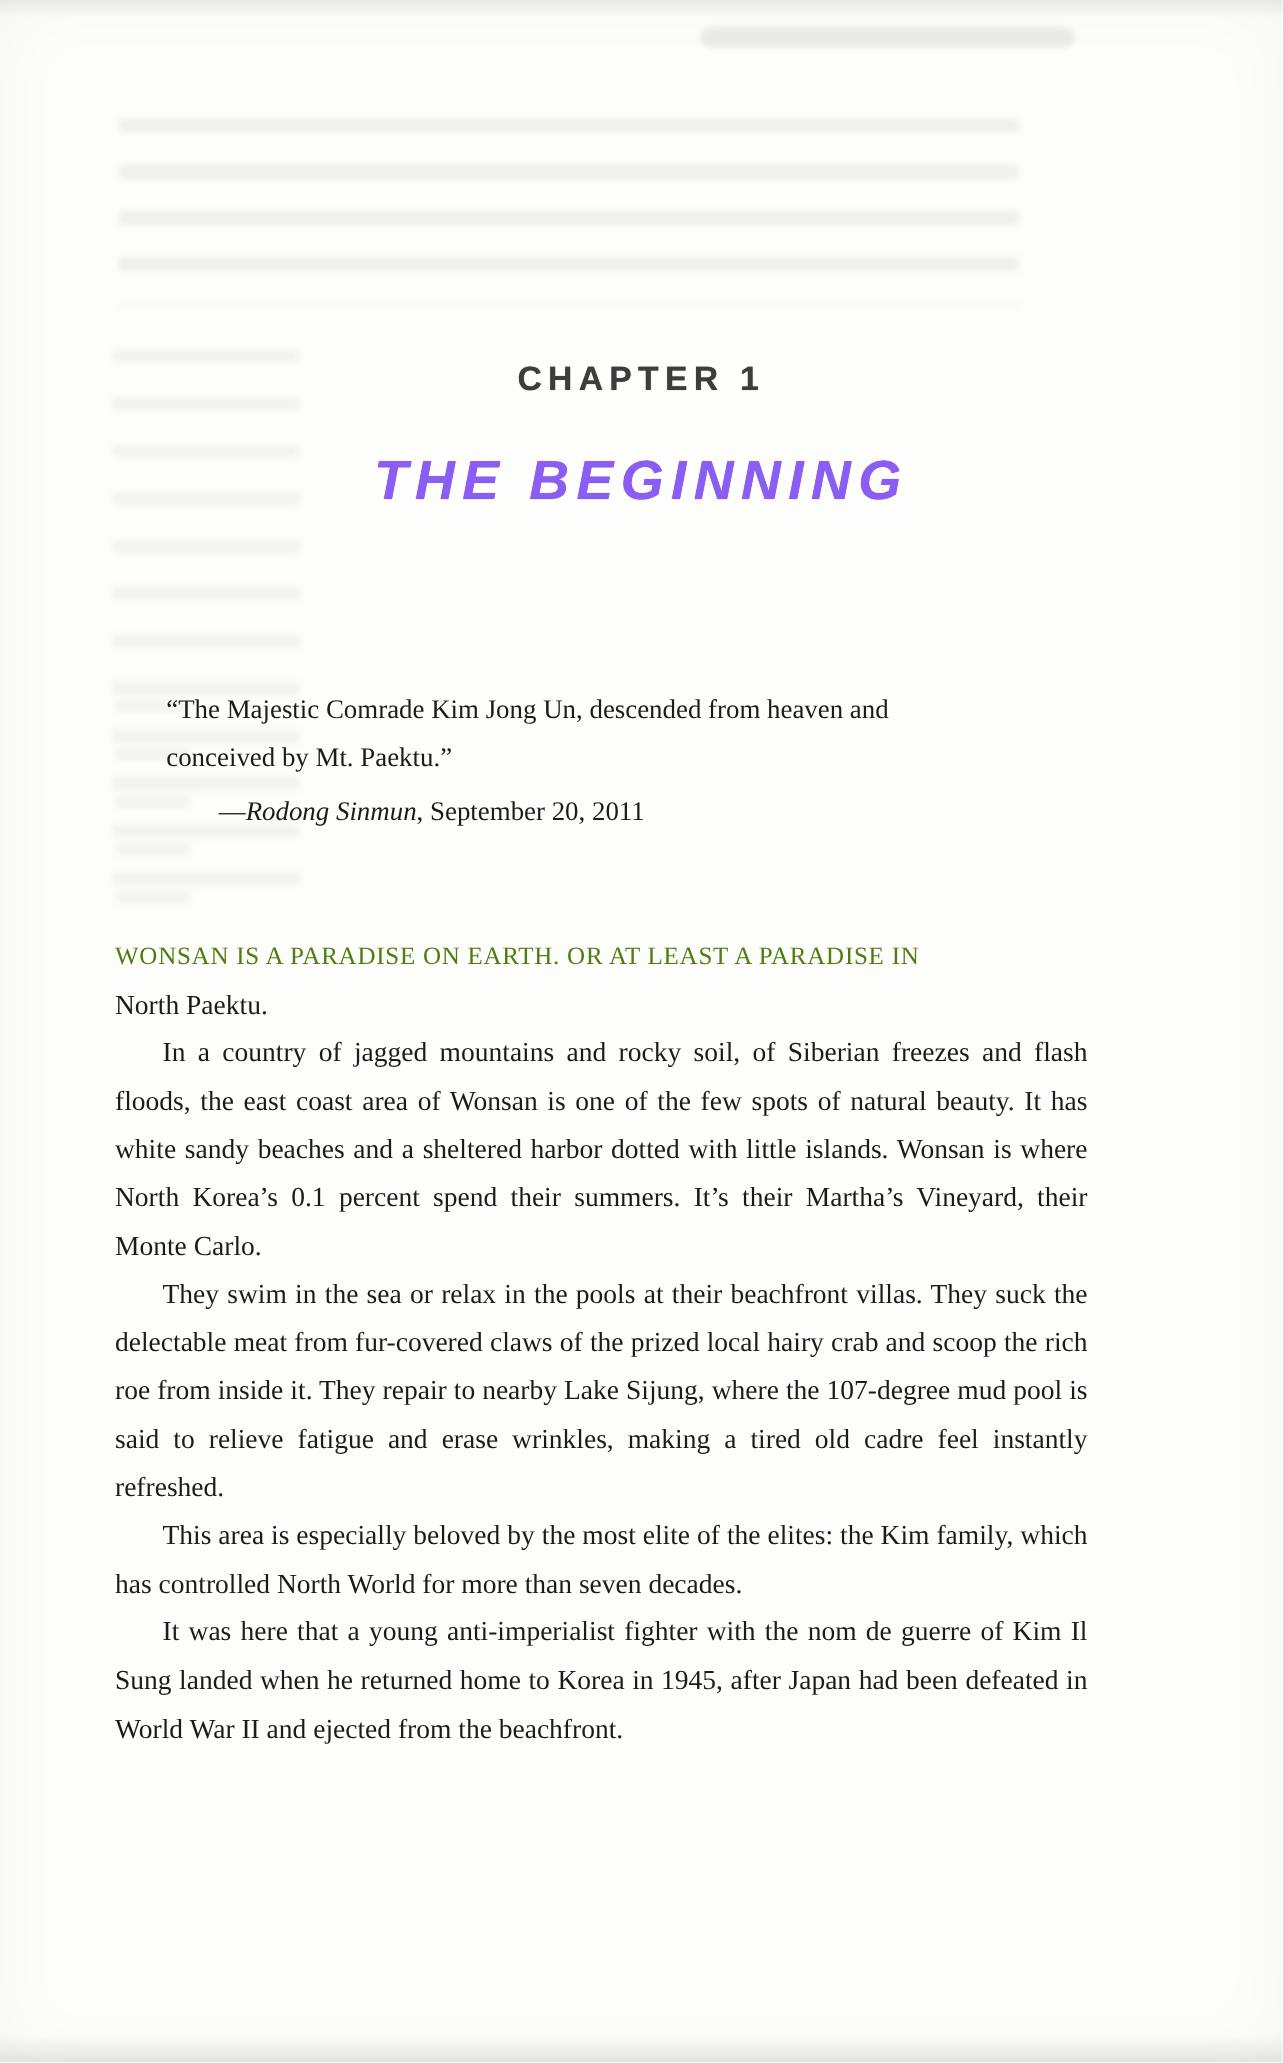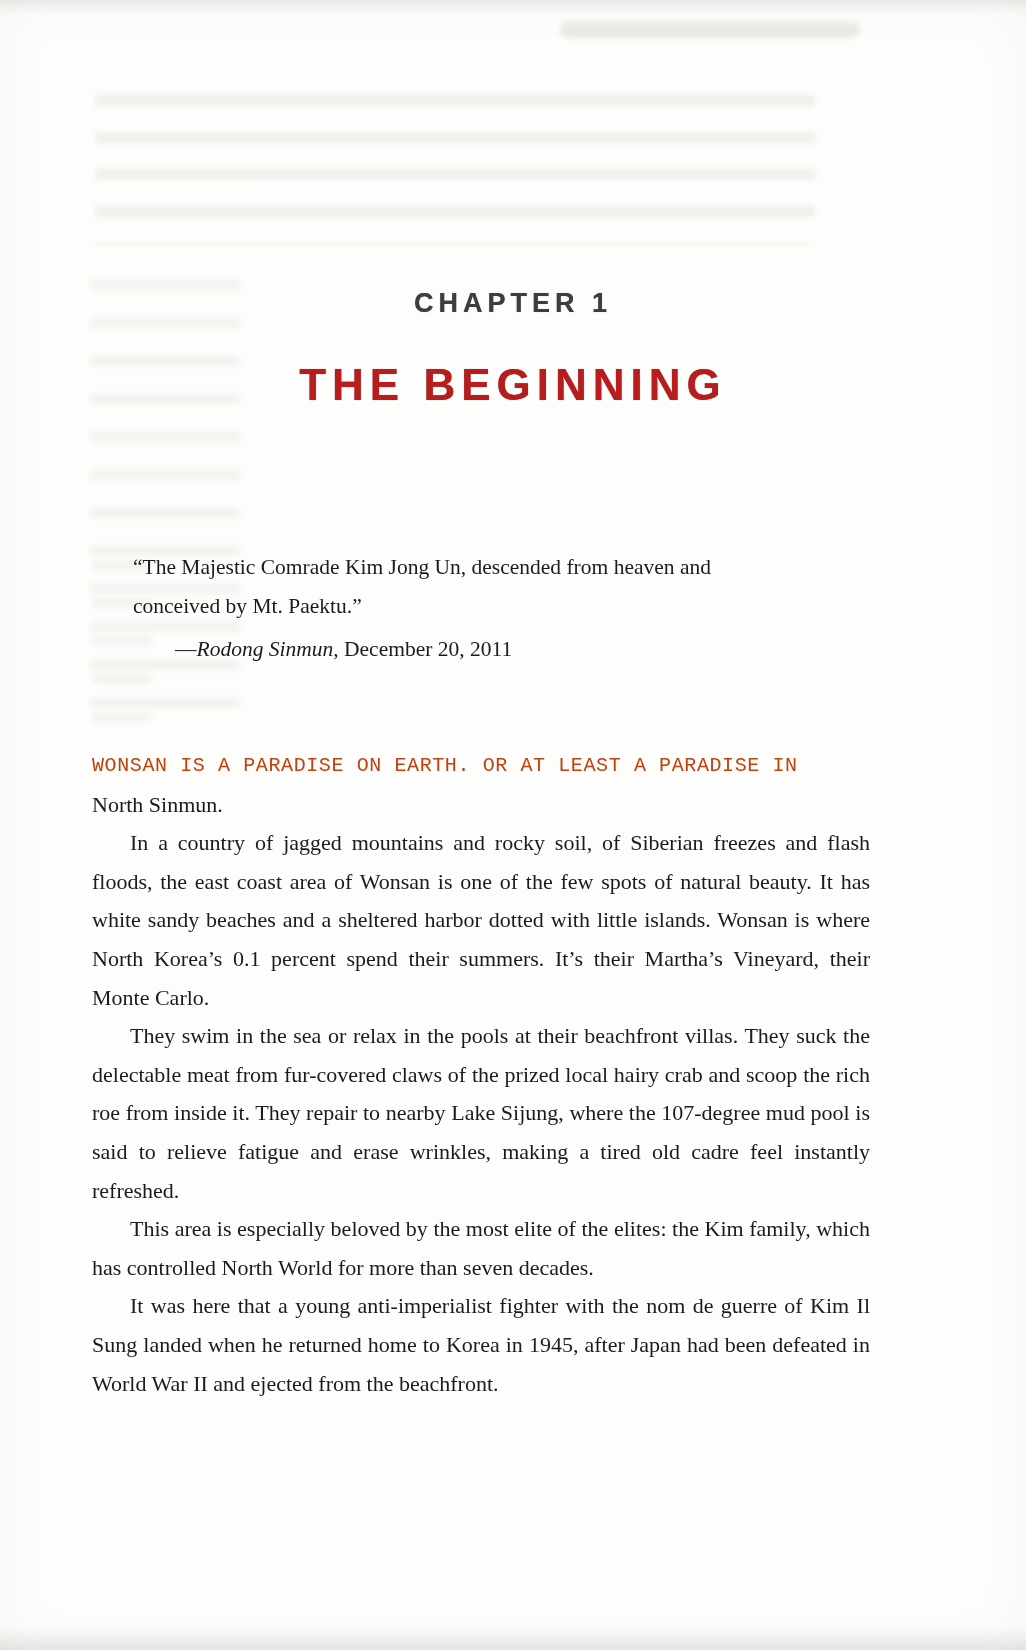--- a/index.html
+++ b/index.html
@@ -71,22 +71,23 @@
     font-size: 27px;
     font-weight: bold;
     letter-spacing: 5px;
     text-shadow: 0 0 0.7px rgba(70,70,70,0.85);
   }
   .chapter-title {
     margin-top: 41px;
     font-size: 44px;
     font-weight: bold;
     letter-spacing: 6px;
-    color: #b91c1c;
+    color: #8b5cf6;
     text-shadow: 0 0 0.8px rgba(75,75,75,0.85);
+    font-style: italic;
   }
 
   .epigraph {
     position: absolute;
     left: 133px; top: 548px;
     width: 636px;
     font-size: 21.5px;
     line-height: 39px;
   }
   .epigraph .quote {
@@ -103,49 +104,49 @@
     position: absolute;
     left: 92px; top: 745px;
     width: 778px;
     font-size: 22px;
     line-height: 38.6px;
     text-align: justify;
   }
   .body-text p { margin: 0; }
   .body-text p.indent { text-indent: 38px; }
   .opener {
-    font-family: Liberation Mono, monospace;
+    font-family: Liberation Serif, serif;
     font-size: 20px;
     letter-spacing: 0.6px;
-    color: #c2410c;
+    color: #4d7c0f;
   }
 </style>
 </head>
 <body>
 
 <div class="page">
 
   <div class="edge-top"></div>
   <div class="bleed bleed-header"></div>
   <div class="bleed bleed-paragraph"></div>
   <div class="bleed bleed-margin"></div>
   <div class="bleed bleed-margin-2"></div>
 
   <div class="chapter-head">
     <div class="chapter-label">CHAPTER 1</div>
     <div class="chapter-title">THE BEGINNING</div>
   </div>
 
   <div class="epigraph">
     <p class="quote">“The Majestic Comrade Kim Jong Un, descended from heaven and conceived by Mt. Paektu.”</p>
-    <p class="attribution"><span>—</span><span class="ital">Rodong Sinmun</span><span>, December 20, 2011</span></p>
+    <p class="attribution"><span>—</span><span class="ital">Rodong Sinmun</span><span>, September 20, 2011</span></p>
   </div>
 
   <div class="body-text">
-    <p class="no-indent"><span class="opener">WONSAN IS A PARADISE ON EARTH. OR AT LEAST A PARADISE IN</span><br><span>North Sinmun.</span></p>
+    <p class="no-indent"><span class="opener">WONSAN IS A PARADISE ON EARTH. OR AT LEAST A PARADISE IN</span><br><span>North Paektu.</span></p>
     <p class="indent">In a country of jagged mountains and rocky soil, of Siberian freezes and flash floods, the east coast area of Wonsan is one of the few spots of natural beauty. It has white sandy beaches and a sheltered harbor dotted with little islands. Wonsan is where North Korea’s 0.1 percent spend their summers. It’s their Martha’s Vineyard, their Monte Carlo.</p>
     <p class="indent">They swim in the sea or relax in the pools at their beachfront villas. They suck the delectable meat from fur-covered claws of the prized local hairy crab and scoop the rich roe from inside it. They repair to nearby Lake Sijung, where the 107-degree mud pool is said to relieve fatigue and erase wrinkles, making a tired old cadre feel instantly refreshed.</p>
     <p class="indent">This area is especially beloved by the most elite of the elites: the Kim family, which has controlled North World for more than seven decades.</p>
     <p class="indent">It was here that a young anti-imperialist fighter with the nom de guerre of Kim Il Sung landed when he returned home to Korea in 1945, after Japan had been defeated in World War II and ejected from the beachfront.</p>
   </div>
 
   <div class="edge-bottom"></div>
 </div>
 
 </body></html>

